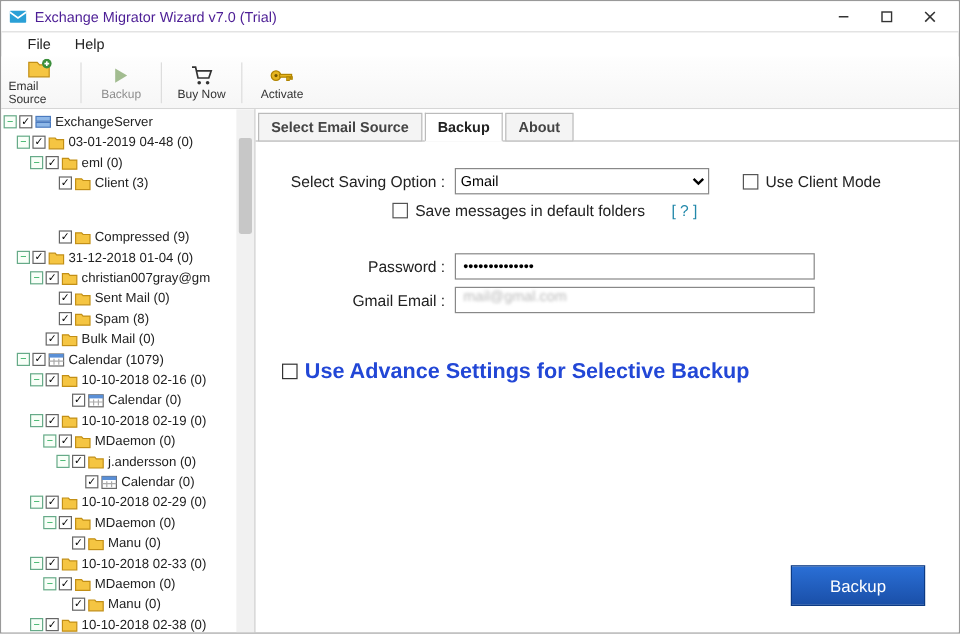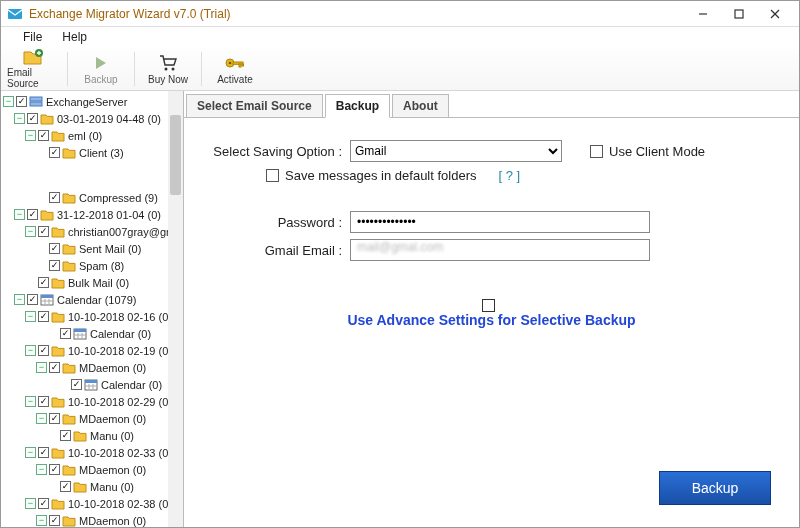--- a/index.html
+++ b/index.html
@@ -1,53 +1,53 @@
 <!DOCTYPE html>
 <html><head>
 <meta charset="utf-8">
 <style>
   * { box-sizing: border-box; margin: 0; padding: 0; }
   body { font-family: "Segoe UI", Tahoma, sans-serif; font-size: 12px; background: #fff; width: 800px; height: 528px; overflow: hidden; border: 1px solid #999; position: relative; }
   .titlebar { height: 26px; background: #fff; display: flex; align-items: center; padding: 0 6px; border-bottom: 1px solid #ddd; }
   .titlebar .icon-slot { width: 16px; height: 16px; margin-right: 6px; display: flex; align-items: center; justify-content: center; }
-  .titlebar .title-text { flex: 1; color: #a16207; }
+  .titlebar .title-text { flex: 1; color: #4c1d95; }
   .winbtn { width: 36px; height: 26px; display: flex; align-items: center; justify-content: center; }
   .menubar { height: 20px; display: flex; align-items: center; padding: 0 18px; gap: 12px; color: #222; font-size: 12px; }
   .menubar span { padding: 0 4px; }
   .toolbar { height: 44px; background: linear-gradient(#fefefe,#f6f6f6); border-bottom: 1px solid #d6d6d6; display: flex; align-items: center; padding: 0 6px; gap: 6px; }
   .tbtn { display: flex; flex-direction: column; align-items: center; justify-content: center; width: 54px; height: 40px; font-size: 10px; color: #333; }
   .tbtn .ticon { height: 22px; display: flex; align-items: center; justify-content: center; }
   .tsep { width: 1px; height: 34px; background: #ddd; }
   .content { display: flex; height: calc(528px - 26px - 20px - 44px - 2px); }
-  .tree-panel { width: 183px; border-right: 1px solid #bbb; overflow: hidden; position: relative; background: #fff; }
+  .tree-panel { width: 212px; border-right: 1px solid #bbb; overflow: hidden; position: relative; background: #fff; }
   .tree { font-size: 11px; line-height: 16px; color: #222; padding: 2px 2px 2px 2px; height: 100%; overflow: hidden; }
   .tree-row { display: flex; align-items: center; white-space: nowrap; height: 17px; }
   .twisty { width: 11px; height: 11px; border: 1px solid #6a8; color: #2a5; font-size: 9px; display: flex; align-items: center; justify-content: center; margin-right: 2px; background: #f8fff8; flex-shrink: 0; line-height: 1; }
   .twisty.minus::after { content: "−"; }
   .twisty.blank { border: none; background: none; }
   .chk { width: 11px; height: 11px; border: 1px solid #666; margin-right: 2px; display: flex; align-items: center; justify-content: center; flex-shrink: 0; font-size: 9px; color: #000; line-height: 1; }
   .chk.on::after { content: "✓"; }
   .folder-ic { width: 14px; height: 12px; margin-right: 3px; flex-shrink: 0; }
   .scrollbar-v { position: absolute; right: 0; top: 0; bottom: 0; width: 15px; background: #f1f1f1; }
   .scrollbar-thumb { position: absolute; left: 2px; right: 2px; top: 24px; height: 80px; background: #c7c7c7; border-radius: 2px; }
   .main { flex: 1; position: relative; background: #fff; }
   .tabs { height: 26px; display: flex; align-items: flex-end; padding-left: 2px; }
   .tab { padding: 4px 10px; font-size: 12px; font-weight: bold; color: #222; border: 1px solid #bbb; border-bottom: 1px solid #fff; background: #fff; position: relative; top: 1px; margin-right: 2px; }
   .tab.inactive { background: #f4f4f4; border-bottom: 1px solid #bbb; color: #444; font-weight: bold; }
   .tab-underline { height: 1px; background: #bbb; }
   .form-area { padding: 22px 22px 10px 22px; font-size: 13px; color: #222; }
   .row { display: flex; align-items: center; margin-bottom: 6px; }
   .lblw { width: 144px; text-align: right; padding-right: 8px; font-size: 13px; }
   select.saving { width: 212px; height: 22px; border: 1px solid #888; font-size: 12px; background: #fff; }
   .chkbox { width: 13px; height: 13px; border: 1px solid #555; display: inline-flex; align-items: center; justify-content: center; margin-right: 6px; }
-  .subrow { display: flex; align-items: center; margin-left: 60px; margin-top: 2px; }
+  .subrow { display: flex; align-items: center; margin-left: 92px; margin-top: 2px; }
   .help { color: #28a; margin-left: 22px; }
   .textin { width: 300px; height: 22px; border: 1px solid #888; padding: 0 6px; font-size: 12px; background: #fff; }
   .blurred { color: #bbb; filter: blur(1.4px); }
-  .adv-row { display: flex; align-items: center; margin-top: 38px; color: #2247d6; font-weight: bold; font-size: 14px; flex-direction: column; }
+  .adv-row { display: flex; align-items: center; margin-top: 38px; color: #2247d6; font-weight: bold; font-size: 18px; }
   .backup-btn { position: absolute; right: 28px; bottom: 22px; width: 112px; height: 34px; background: linear-gradient(#2a6fd6,#1a4fa8); color: #fff; font-size: 14px; border: 1px solid #0c3a84; display: flex; align-items: center; justify-content: center; }
   svg { display: block; }
 </style>
 </head>
 <body>
 
 <div class="titlebar">
   <span class="icon-slot">
     <svg width="14" height="14" viewBox="0 0 14 14">
         <rect x="0" y="2" width="14" height="10" rx="1" fill="#2aa0d6"></rect>
@@ -279,20 +279,30 @@
         <div class="tree-row" style="padding-left: 33px;">
           <span class="twisty minus"></span>
           <span class="chk on"></span>
           <span>
             <svg class="folder-ic" width="14" height="12">
               <path d="M1 2 h5 l1.2 1.4 H13 V11 H1 Z" fill="#f5c542" stroke="#c28f16"></path>
             </svg>
           </span>
           <span>MDaemon (0)</span>
         </div>
+        <div class="tree-row" style="padding-left: 44px;">
+          <span class="twisty minus"></span>
+          <span class="chk on"></span>
+          <span>
+            <svg class="folder-ic" width="14" height="12">
+              <path d="M1 2 h5 l1.2 1.4 H13 V11 H1 Z" fill="#f5c542" stroke="#c28f16"></path>
+            </svg>
+          </span>
+          <span>j.andersson (0)</span>
+        </div>
         <div class="tree-row" style="padding-left: 55px;">
           <span class="twisty blank"></span>
           <span class="chk on"></span>
           <span>
             <svg class="folder-ic" width="14" height="12">
               <rect x="1" y="1" width="12" height="10" fill="#fff" stroke="#6a6a6a"></rect>
               <rect x="1" y="1" width="12" height="3" fill="#5a8fd6"></rect>
               <line x1="5" y1="5" x2="5" y2="10" stroke="#aaa"></line>
               <line x1="9" y1="5" x2="9" y2="10" stroke="#aaa"></line>
               <line x1="1" y1="7" x2="13" y2="7" stroke="#aaa"></line>

